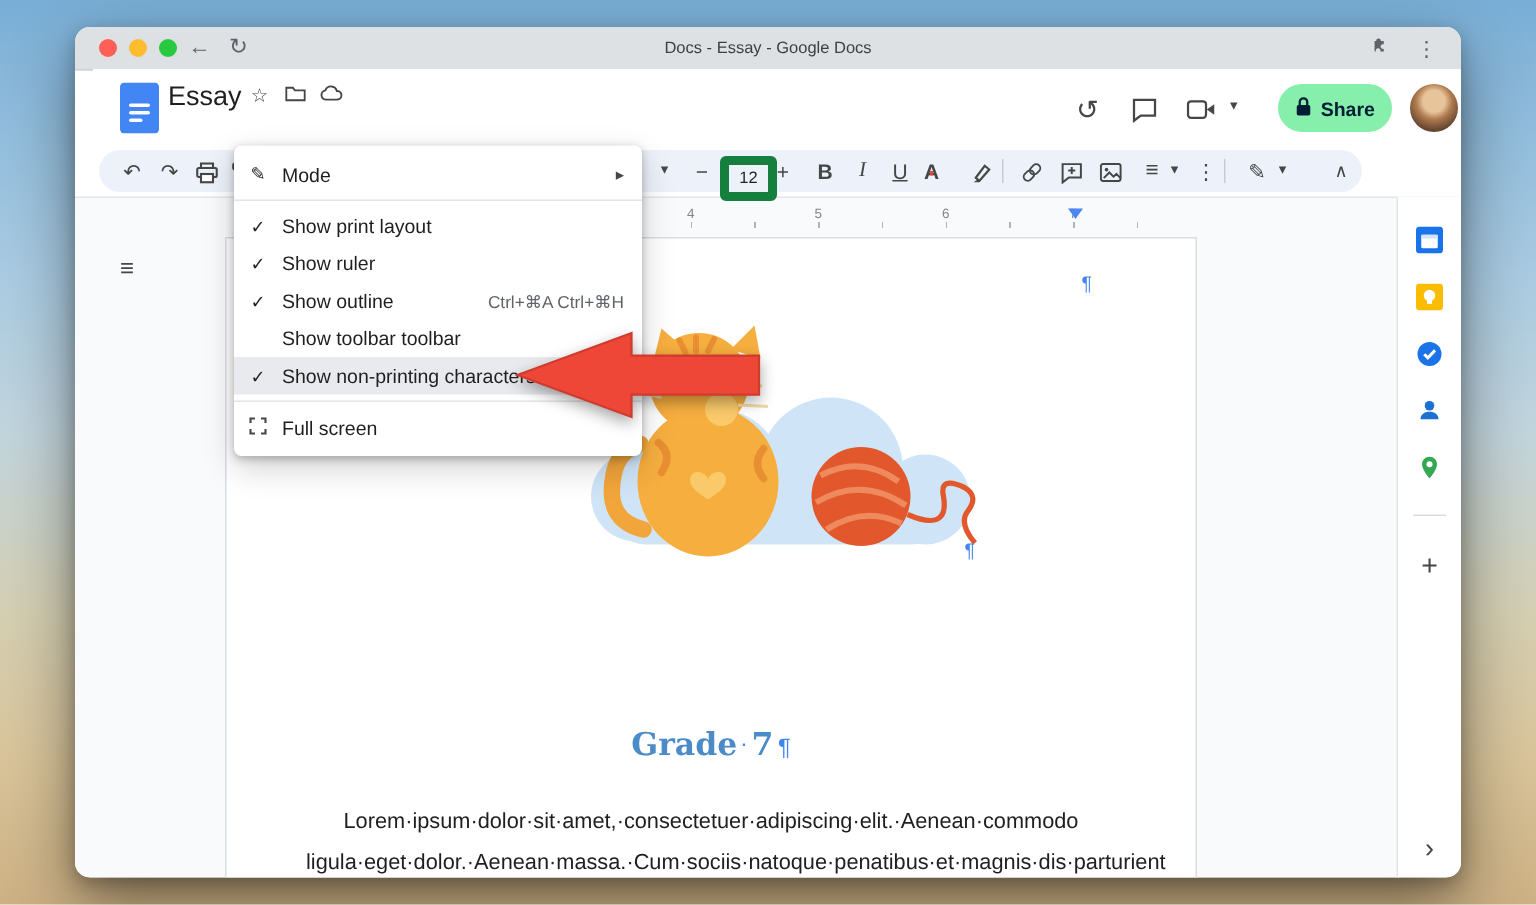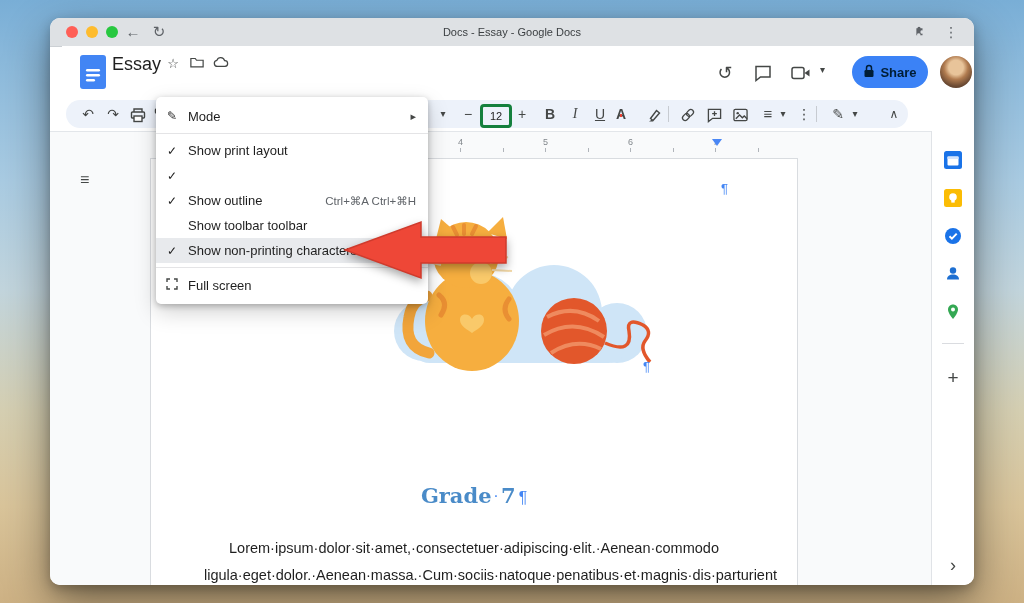--- a/index.html
+++ b/index.html
@@ -27,31 +27,31 @@
   .tb-dots{left:auto;right:12px;font-size:14px;}
   
   .dheader{position:absolute;left:12px;top:28px;right:0;height:52px;background:#fff;}
   .docs-file-icon{position:absolute;left:18px;top:9px;}
   .doc-title{position:absolute;left:50px;top:6px;font-size:18px;color:#1f1f1f;height:24px;line-height:24px;}
   .title-ico{position:absolute;top:10px;width:18px;height:16px;line-height:16px;text-align:center;color:#444746;font-size:13px;}
   .menubar{position:absolute;left:43px;top:27px;height:22px;display:flex;}
   .menu-item{padding:0 8px;line-height:22px;font-size:13px;color:#1f1f1f;border-radius:4px;cursor:default;}
   .menu-item.active{background:#e2e6ea;}
   .hdr-right-ico{position:absolute;top:14px;width:26px;height:26px;display:flex;align-items:center;justify-content:center;}
-  .share-btn{position:absolute;left:790px;top:10px;width:76px;height:32px;border-radius:16px;background:#3b82f6;display:flex;align-items:center;justify-content:center;gap:5px;font-size:13px;font-weight:bold;color:#001d35;}
+  .share-btn{position:absolute;left:790px;top:10px;width:76px;height:32px;border-radius:16px;background:#86efac;display:flex;align-items:center;justify-content:center;gap:5px;font-size:13px;font-weight:bold;color:#001d35;}
   .avatar{position:absolute;left:878px;top:10px;width:32px;height:32px;border-radius:50%;
     background:radial-gradient(circle at 50% 36%,#e8c49a 0 28%,#b07b4f 46%,#6b4a33 72%,#473325 100%);}
   .hdr-caret{position:absolute;left:758px;top:18px;font-size:10px;color:#444746;}
   
   .tbar{position:absolute;left:0;top:80px;right:0;height:33px;background:#fff;border-bottom:1px solid #e3e6ea;z-index:2;}
   .pill{position:absolute;left:16px;top:2px;width:842px;height:28px;border-radius:20px;background:#edf2fa;}
   .ti{position:absolute;top:0;width:20px;height:28px;line-height:28px;text-align:center;font-size:14px;color:#444746;}
   .ti svg{vertical-align:middle;}
   .tdiv{position:absolute;top:6px;width:1px;height:16px;background:#c7cbd1;}
-  .szbox{position:absolute;top:4px;width:26px;height:18px;border:3px solid #15803d;border-radius:4px;font-size:11px;line-height:18px;text-align:center;color:#1f1f1f;}
+  .szbox{position:absolute;top:4px;width:26px;height:18px;border:6px solid #15803d;border-radius:4px;font-size:11px;line-height:18px;text-align:center;color:#1f1f1f;}
   .acolor{position:relative;font-weight:bold;}
   .acolor::after{content:"";position:absolute;left:4px;right:4px;bottom:5px;height:3px;background:#ea4335;}
   .bold{font-weight:bold;}
   .italic{font-style:italic;font-family:"Liberation Serif",serif;}
   .under{text-decoration:underline;}
   
   .docarea{position:absolute;left:0;top:113px;width:882px;bottom:0;background:#f9fafb;z-index:1;}
   .ruler{position:absolute;left:100px;top:6px;width:648px;height:16px;}
   .ruler-nums{display:flex;padding-left:13px;}
   .rn{width:85px;text-align:center;font-size:9px;color:#80868b;line-height:10px;}
@@ -328,20 +328,21 @@
       <span class="mlabel">Mode</span>
       <span class="msub">▸</span>
     </div>
     <div class="msep"></div>
     <div class="mrow">
       <span class="mcheck">✓</span>
       <span class="mlabel">Show print layout</span>
     </div>
     <div class="mrow">
       <span class="mcheck">✓</span>
+      <span class="mlabel">Show ruler</span>
     </div>
     <div class="mrow">
       <span class="mcheck">✓</span>
       <span class="mlabel">Show outline</span>
       <span class="mshort">Ctrl+⌘A Ctrl+⌘H</span>
     </div>
     <div class="mrow">
       <span class="mcheck"></span>
       <span class="mlabel">Show toolbar toolbar</span>
     </div>

